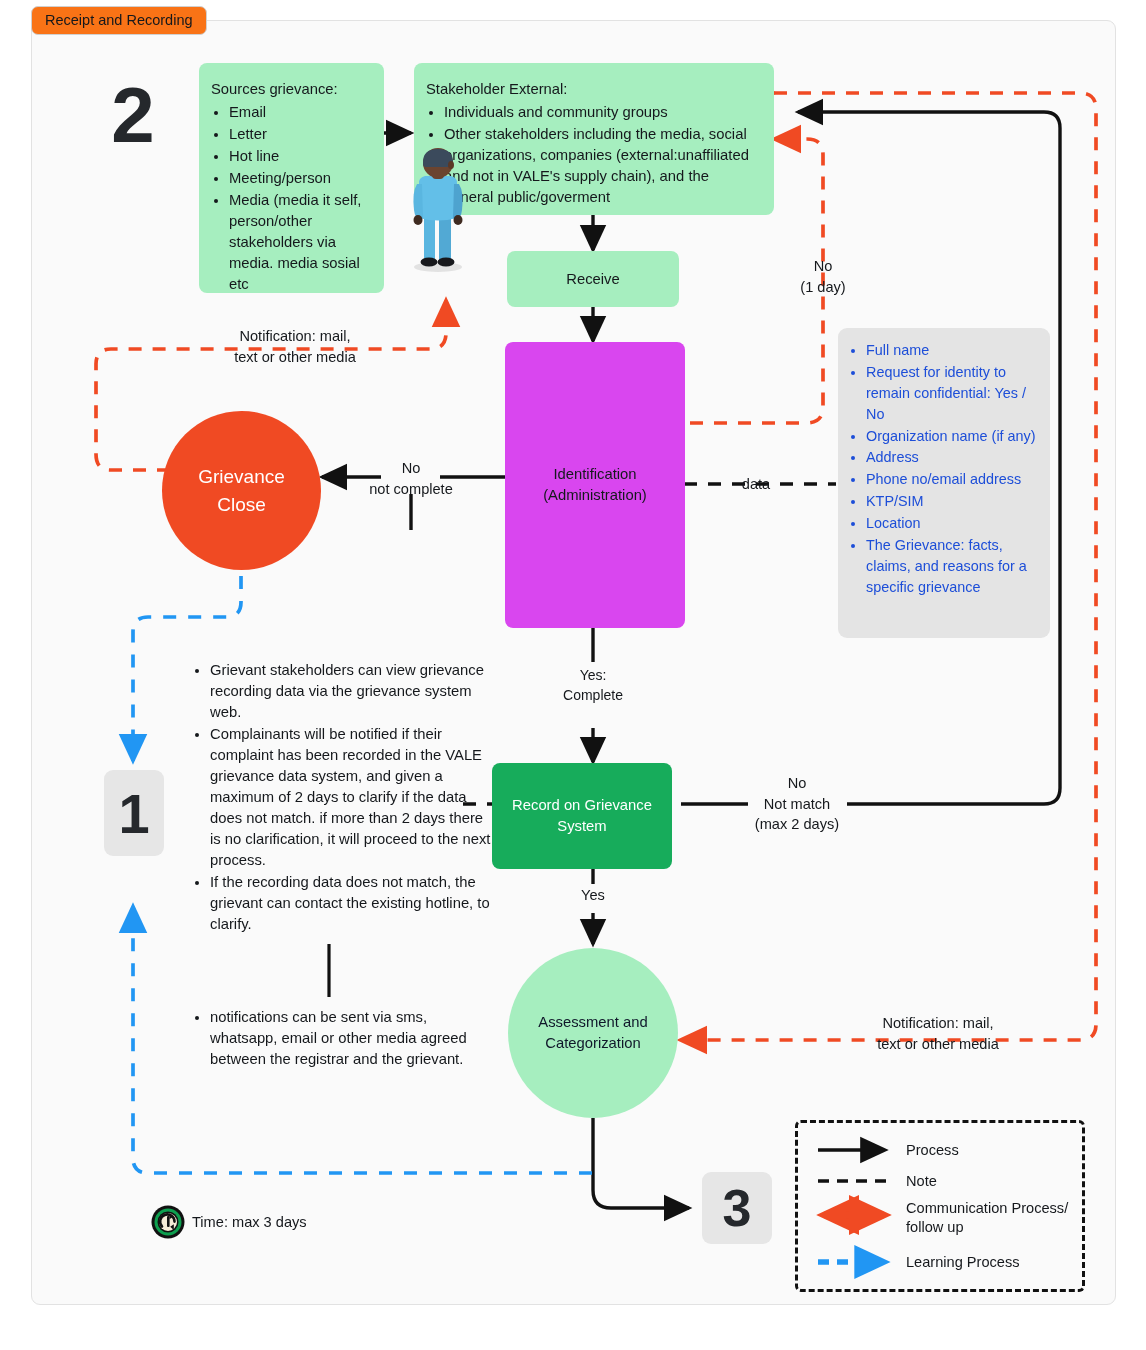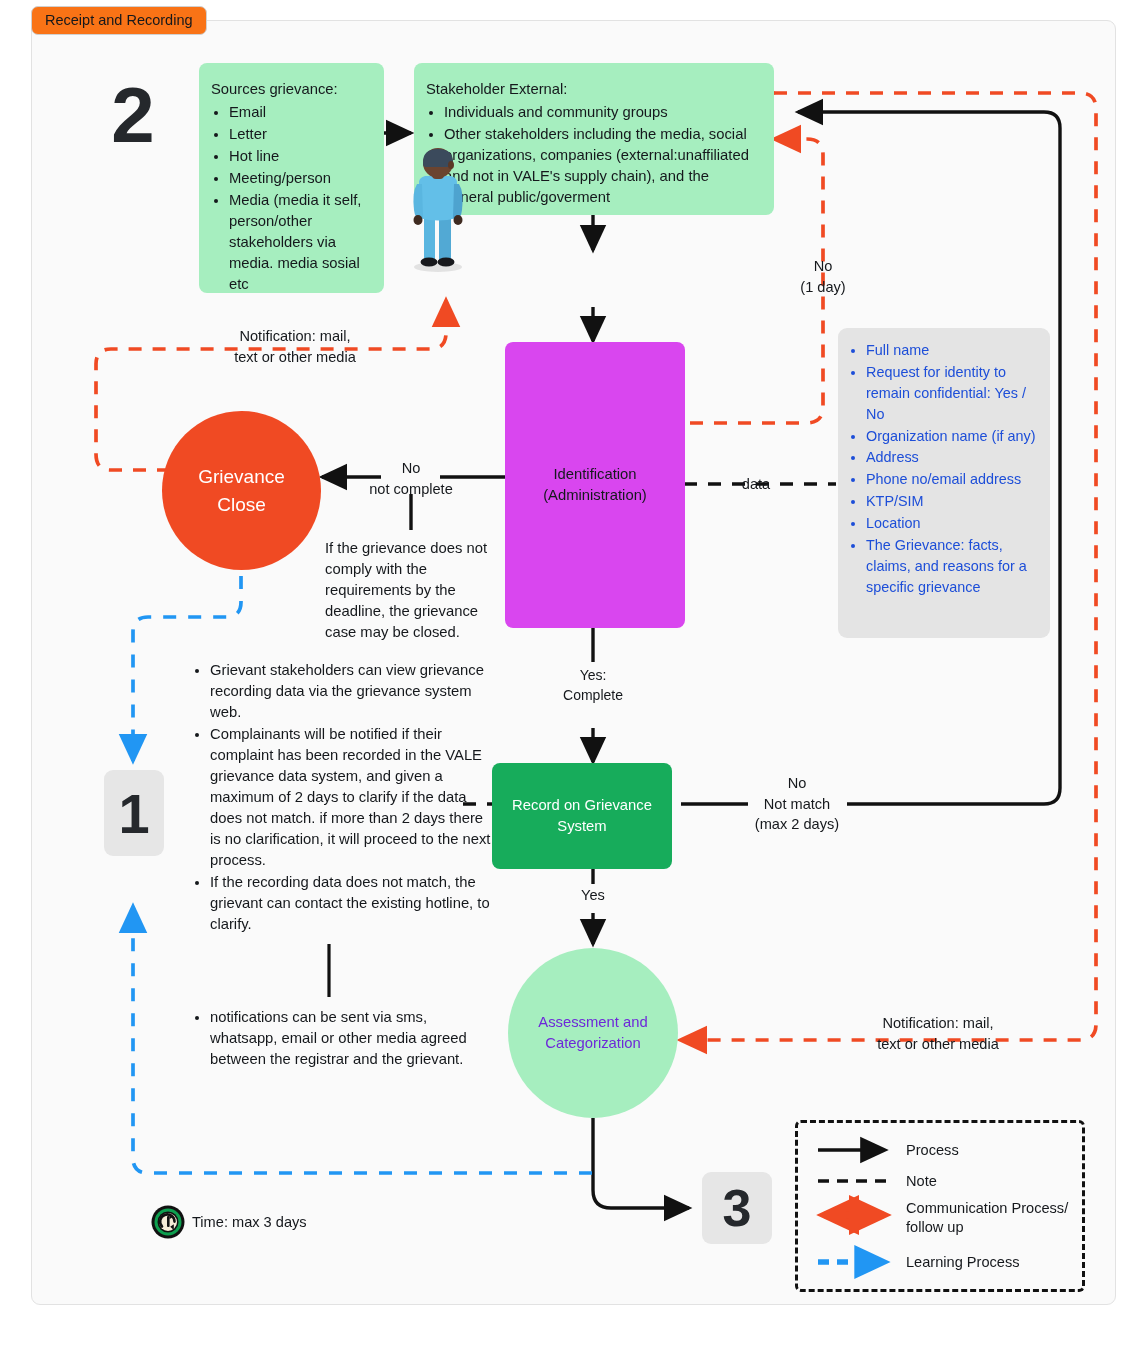--- a/index.html
+++ b/index.html
@@ -59,21 +59,21 @@
   .yellowbox { background: #d946ef; }
   .darkgreen { background: #17ac5b; color:#ffffff; }
 
   .circ {
     position: absolute;
     border-radius: 50%;
     display:flex; align-items:center; justify-content:center;
     text-align:center; line-height:1.45;
   }
   .circ-red  { background:#f04a23; color:#ffffff; }
-  .circ-lgrn { background:#a6eebf; color:#6d28d9; }
+  .circ-lgrn { background:#a6eebf; color:#0f172a; }
 
   ul.bl { margin:0; padding-left: 18px; list-style: disc; }
   ul.bl li { margin: 0 0 1px 0; }
 
   .lead { margin: 0 0 2px 0; }
 
   
   .lbl {
     position: absolute;
     color: #15181c;
@@ -249,20 +249,21 @@
 
       <rect x="27" y="23" width="12" height="8" rx="4" fill="#6b4430"></rect>
       <ellipse cx="33" cy="15" rx="15" ry="15" fill="#6b4430"></ellipse>
 
       <path d="M18,16 Q17,1 33,1 Q49,1 48,16 Q48,19 45,19 L21,19 Q18,19 18,16 Z" fill="#3b4a5c"></path>
 
       <ellipse cx="46" cy="17" rx="3" ry="4" fill="#5b3826"></ellipse>
     </svg>
   </div>
 
+  <div class="node greenbox" style="left:507px; top:251px; width:172px; height:56px; font-size:14.8px;">Receive</div>
 
   <div class="node yellowbox" style="left:505px; top:342px; width:180px; height:286px; font-size:14.8px; white-space:pre-line;">Identification
 (Administration)</div>
 
   <div class="circ circ-red" style="left:162px; top:411px; width:159px; height:159px; font-size:19px; white-space:pre-line;">Grievance
 Close</div>
 
   <div class="node darkgreen" style="left:492px; top:763px; width:180px; height:106px; font-size:14.8px; white-space:pre-line;">Record on Grievance
 System</div>
 
@@ -289,21 +290,20 @@
       <li>If the recording data does not match, the grievant can contact the existing hotline, to clarify.</li>
     </ul>
   </div>
 
   <div class="lbl left" style="left:192px; top:1007px; width:300px; font-size:14.8px;">
     <ul class="bl">
       <li>notifications can be sent via sms, whatsapp, email or other media agreed between the registrar and the grievant.</li>
     </ul>
   </div>
 
-  <div class="lbl left" style="left:325px; top:538px; width:172px; font-size:14.8px;">If the grievance does not comply with the requirements by the deadline, the grievance case may be closed.</div>
 
   <div class="lbl" style="left:200px; top:326px; width:190px; font-size:14.6px;">Notification: mail,
 text or other media</div>
 
   <div class="lbl" style="left:775px; top:256px; width:96px; font-size:14.6px;">No
 (1 day)</div>
 
   <div class="lbl" style="left:357px; top:458px; width:108px; font-size:14.6px;">No
 not complete</div>
 

